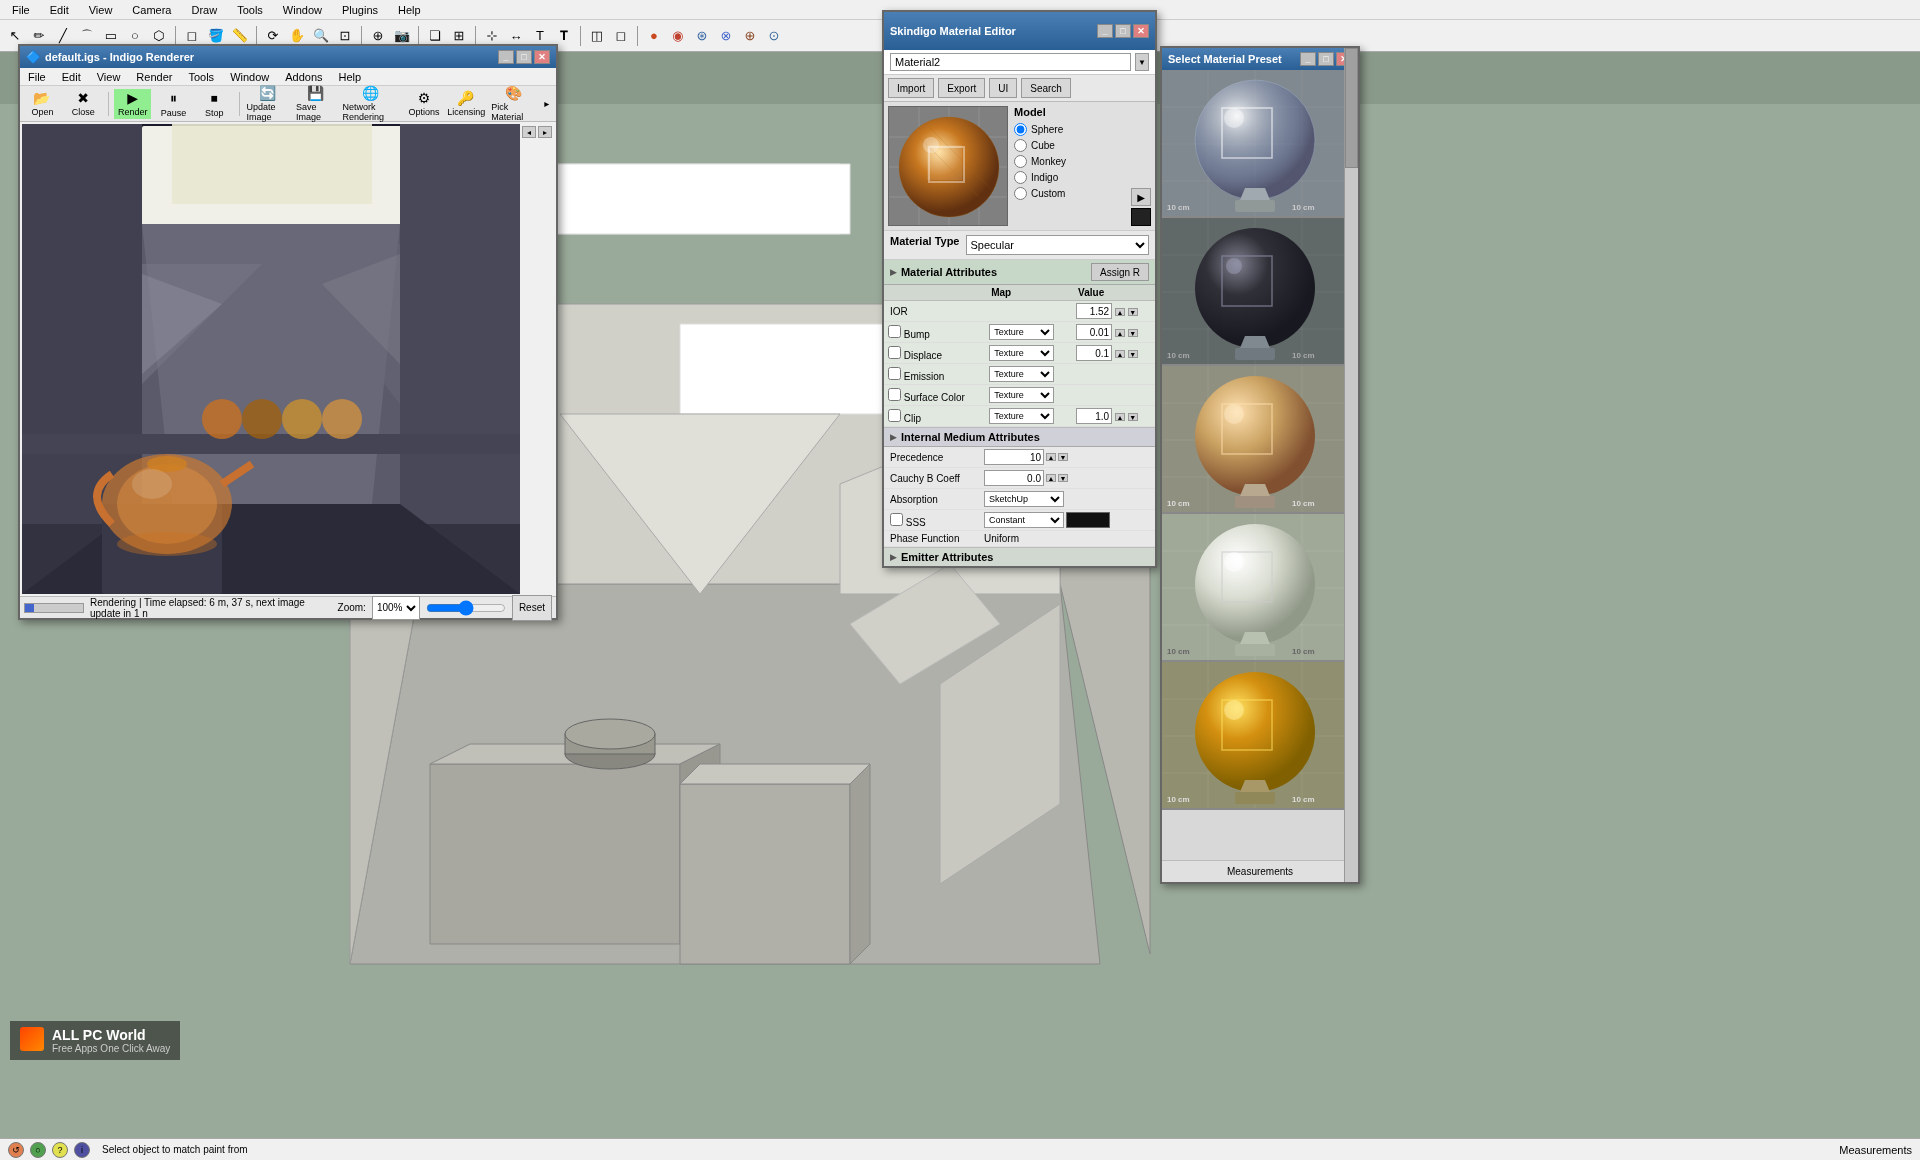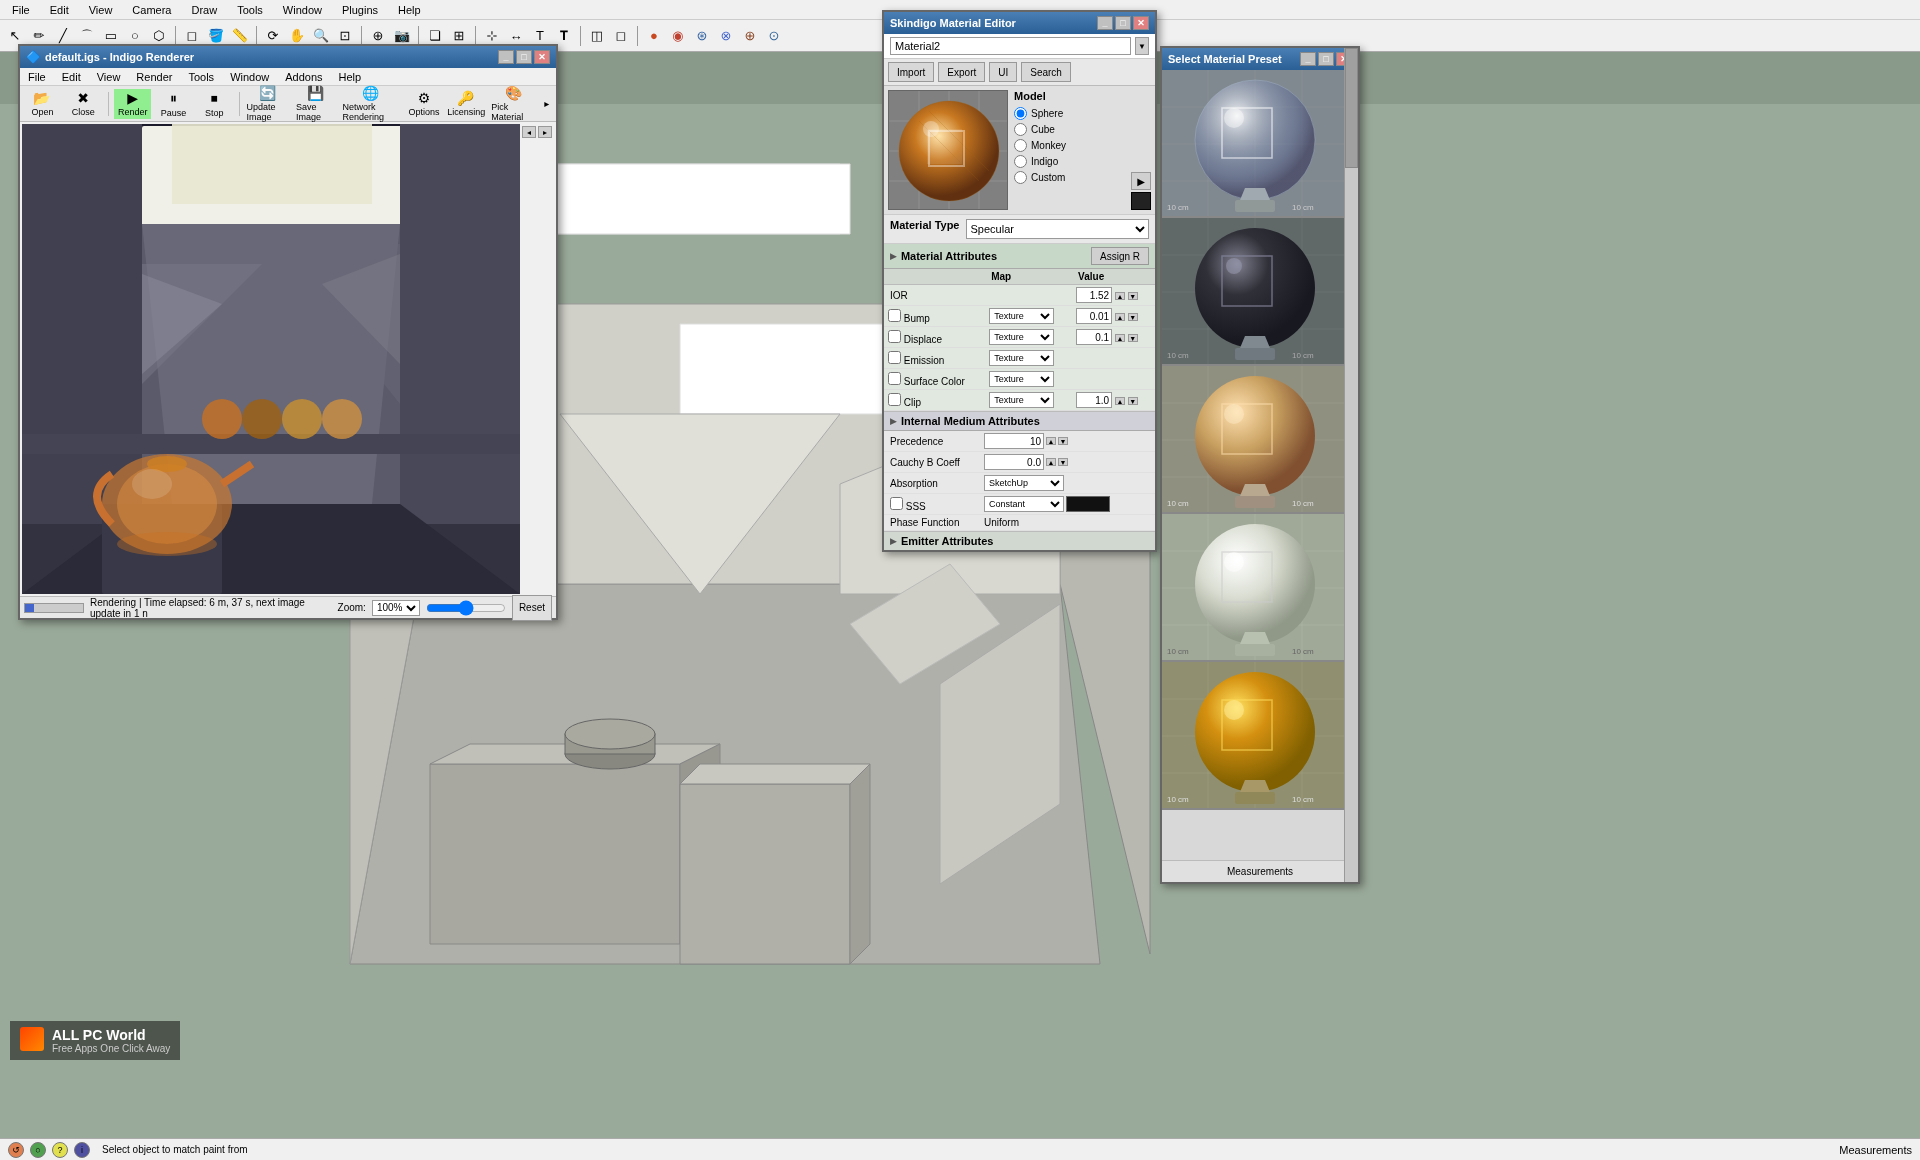--- a/index.html
+++ b/index.html
@@ -223,21 +223,21 @@
       position: absolute;
       left: 0; top: 0; bottom: 0;
       background: #4466cc;
     }
     .render-status {
       font-size: 10px;
       flex: 1;
     }
     .zoom-label { font-size: 10px; }
     .zoom-select {
-      height: 16px;
+      height: 24px;
       font-size: 10px;
       border: 1px solid #999;
       background: white;
     }
     .zoom-slider {
       width: 80px;
     }
     .reset-btn {
       height: 26px;
       font-size: 10px;
@@ -272,21 +272,21 @@
       top: 10px;
       left: 882px;
       width: 275px;
       background: #f0f0f0;
       border: 2px solid #666;
       box-shadow: 3px 3px 8px rgba(0,0,0,0.4);
       z-index: 200;
     }
 
     .me-titlebar {
-      height: 22px;
+      height: 38px;
       background: linear-gradient(to bottom, #4a7fb5, #2a5f95);
       color: white;
       display: flex;
       align-items: center;
       justify-content: space-between;
       padding: 0 6px;
       font-size: 11px;
       font-weight: bold;
     }
 
@@ -587,20 +587,21 @@
       overflow-y: auto;
       height: 790px;
       background: #d8d8d8;
     }
     .preset-item {
       height: 148px;
       border-bottom: 2px solid #888;
       position: relative;
       overflow: hidden;
       cursor: pointer;
+      font-weight: bold;
     }
     .preset-scrollbar {
       position: absolute;
       right: 0; top: 0; bottom: 0;
       width: 14px;
       background: #c8c8c8;
       border-left: 1px solid #999;
     }
     .preset-footer {
       height: 22px;

